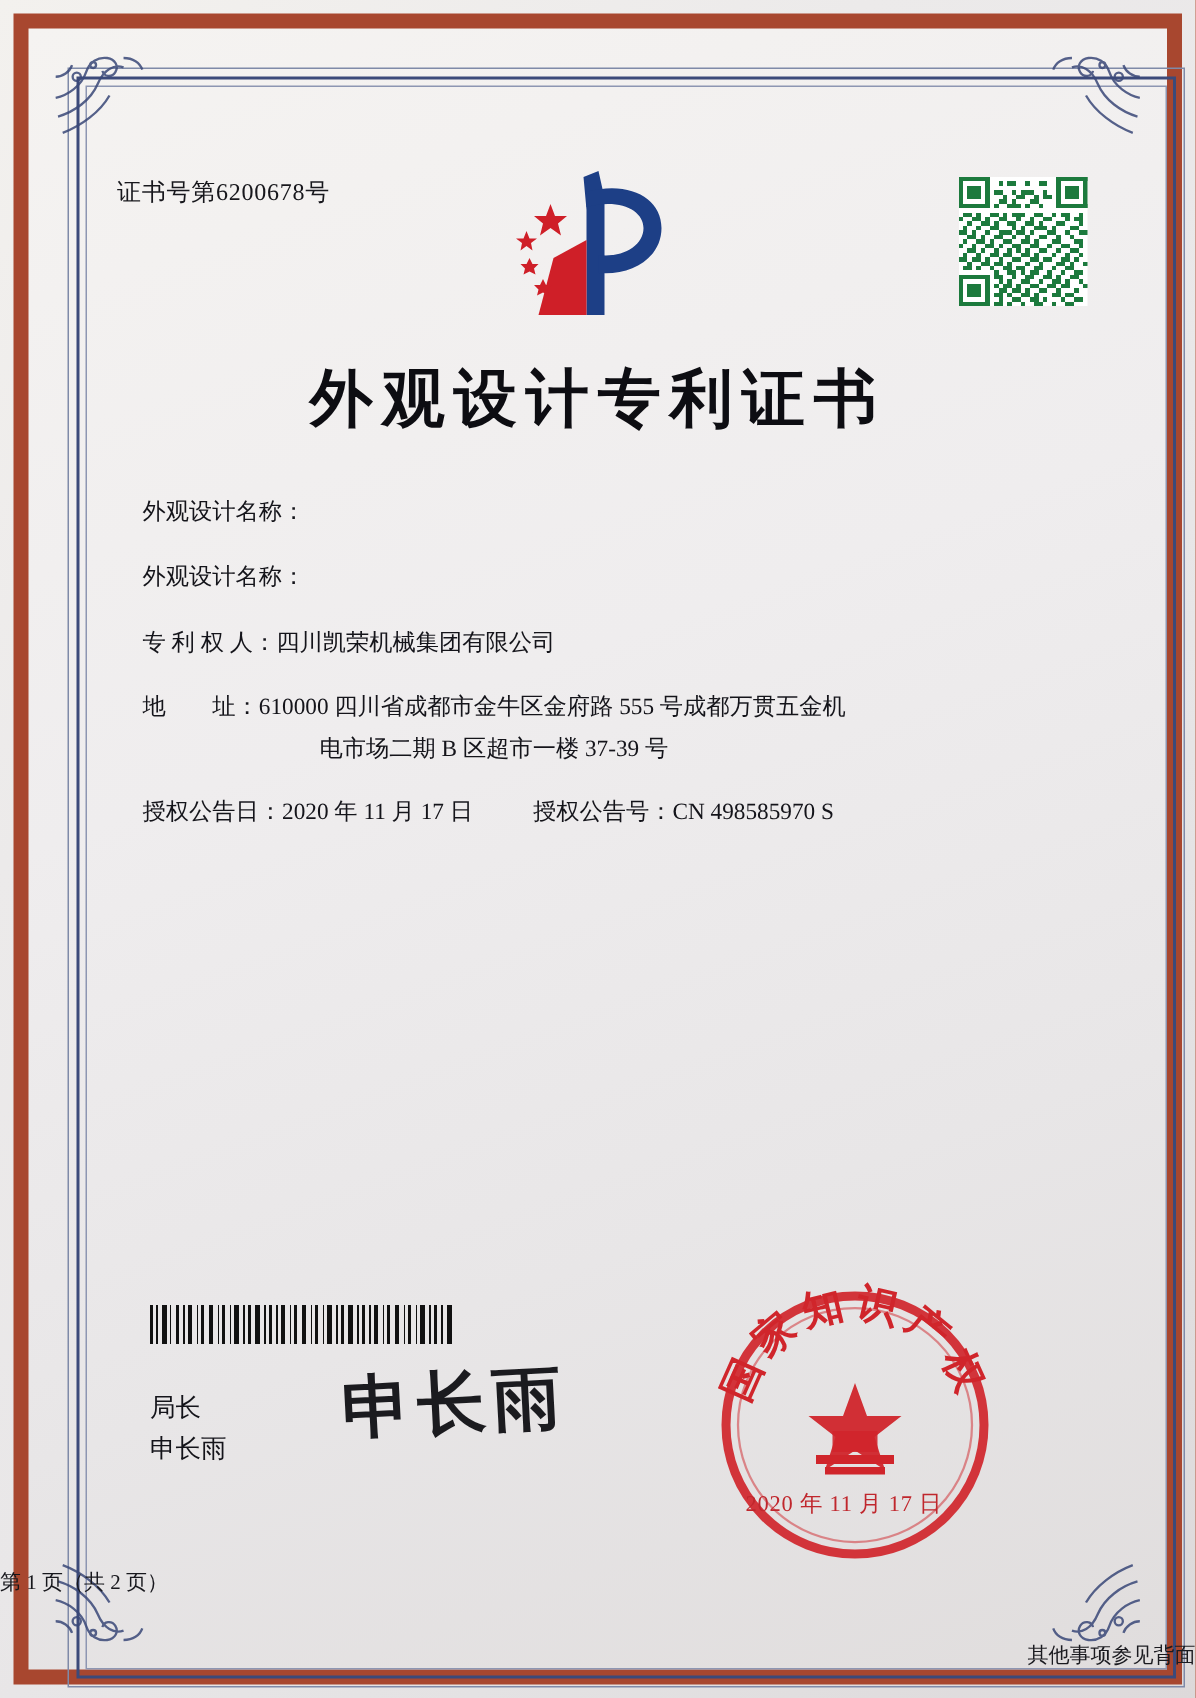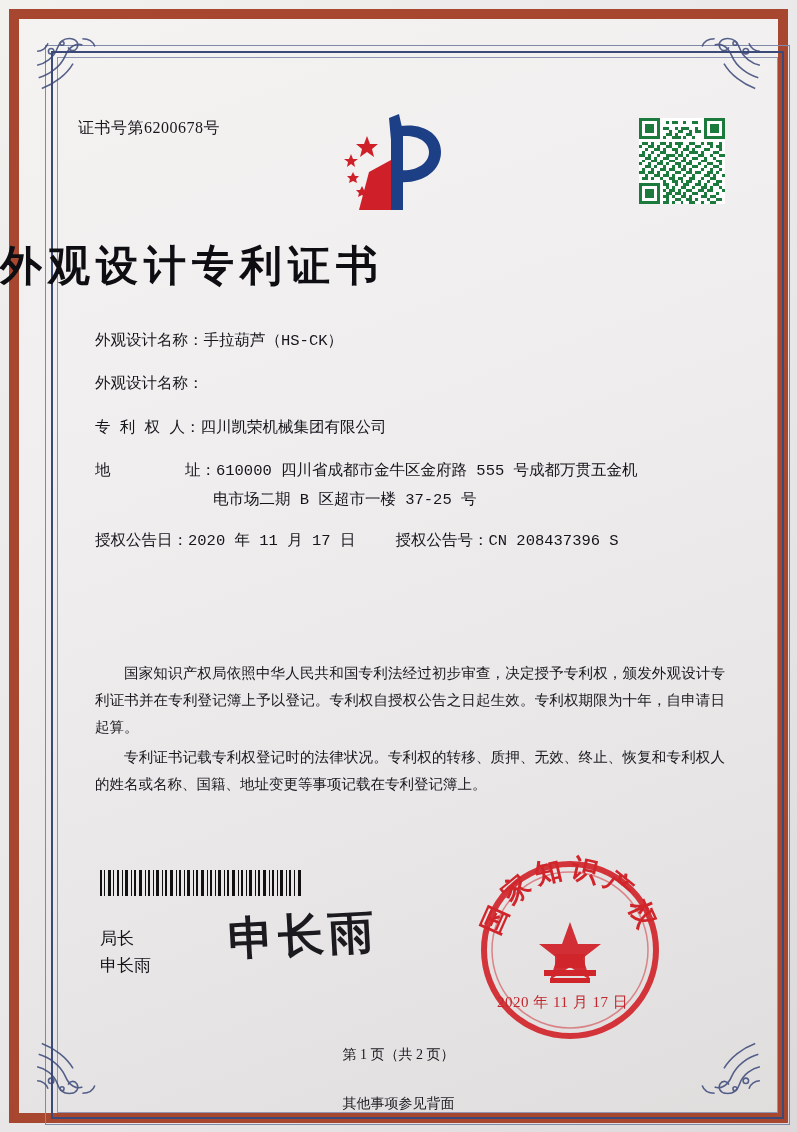--- a/index.html
+++ b/index.html
@@ -85,33 +85,33 @@
     left: 50%;
     transform: translateX(-50%);
     top: 110px;
     width: 140px; height: 110px;
   }
 
   .title {
     position: absolute;
     top: 238px;
     left: 0; right: 0;
+    text-align: center;
     font-size: 42px;
     font-weight: bold;
     letter-spacing: 6px;
     color: #0d0d12;
     font-family: "DejaVu Serif","Liberation Serif",serif;
   }
 
   .fields {
     position: absolute;
     left: 95px;
     top: 330px;
     right: 70px;
-    font-family: Liberation Mono, monospace;
   }
   .field-row {
     display: flex;
     align-items: flex-start;
     margin-bottom: 20px;
     font-size: 15.5px;
     color: #14141a;
     line-height: 1.5;
   }
   .field-label {
@@ -193,29 +193,29 @@
     top: 993px;
     font-size: 15px;
     color: #c0272d;
     letter-spacing: .5px;
   }
 
   .page-num {
     position: absolute;
     left: 0; right: 0;
     top: 1046px;
-    text-align: center;
+    text-align: left;
     font-size: 14px;
     color: #17171c;
   }
   .footer-note {
     position: absolute;
     left: 0; right: 0;
     top: 1095px;
-    text-align: center;
+    text-align: right;
     font-size: 14px;
     color: #1a1a1f;
   }
 </style>
 </head>
 <body>
 
 <div class="page">
   <div class="frame-outer">
     <div class="frame-inner-line"></div>
@@ -487,46 +487,41 @@
         <polygon points="33,76 35,80 39,80 36,83 37,87 33,85 29,87 30,83 27,80 31,80"></polygon>
       </g>
     </svg>
   </div>
 
   <div class="title">外观设计专利证书</div>
 
   <div class="fields">
     <div class="field-row">
       <span class="field-label">外观设计名称：</span>
-      <span class="field-value">手拉葫芦（HS-CK）</span>
     </div>
     <div class="field-row">
       <span class="field-label">外观设计名称：</span>
     </div>
     <div class="field-row">
       <span class="field-label">专 利 权 人：</span>
       <span class="field-value">四川凯荣机械集团有限公司</span>
     </div>
     <div class="field-row">
       <span class="field-label">地        址：</span>
       <span class="field-value">610000  四川省成都市金牛区金府路 555 号成都万贯五金机</span>
     </div>
-    <div class="addr-second">电市场二期 B 区超市一楼 37-25 号</div>
+    <div class="addr-second">电市场二期 B 区超市一楼 37-39 号</div>
     <div class="field-row two-col">
       <span class="field-label">授权公告日：</span>
       <span class="field-value">2020 年 11 月 17 日</span>
       <span class="field-label2">授权公告号：</span>
-      <span class="field-value2">CN 208437396 S</span>
+      <span class="field-value2">CN 498585970 S</span>
     </div>
   </div>
 
-  <div class="paragraphs">
-    <p>国家知识产权局依照中华人民共和国专利法经过初步审查，决定授予专利权，颁发外观设计专利证书并在专利登记簿上予以登记。专利权自授权公告之日起生效。专利权期限为十年，自申请日起算。</p>
-    <p>专利证书记载专利权登记时的法律状况。专利权的转移、质押、无效、终止、恢复和专利权人的姓名或名称、国籍、地址变更等事项记载在专利登记簿上。</p>
-  </div>
 
   <div class="barcode">
     <svg viewBox="0 0 205 26" width="205" height="26" shape-rendering="crispEdges" xmlns="http://www.w3.org/2000/svg">
       <rect width="205" height="26" fill="none"></rect>
       <g fill="#111">
         <rect x="0" y="0" width="2" height="26"></rect>
           <rect x="4" y="0" width="1" height="26"></rect>
         <rect x="8" y="0" width="3" height="26"></rect>
           <rect x="13" y="0" width="1" height="26"></rect>
         <rect x="17" y="0" width="2" height="26"></rect>

